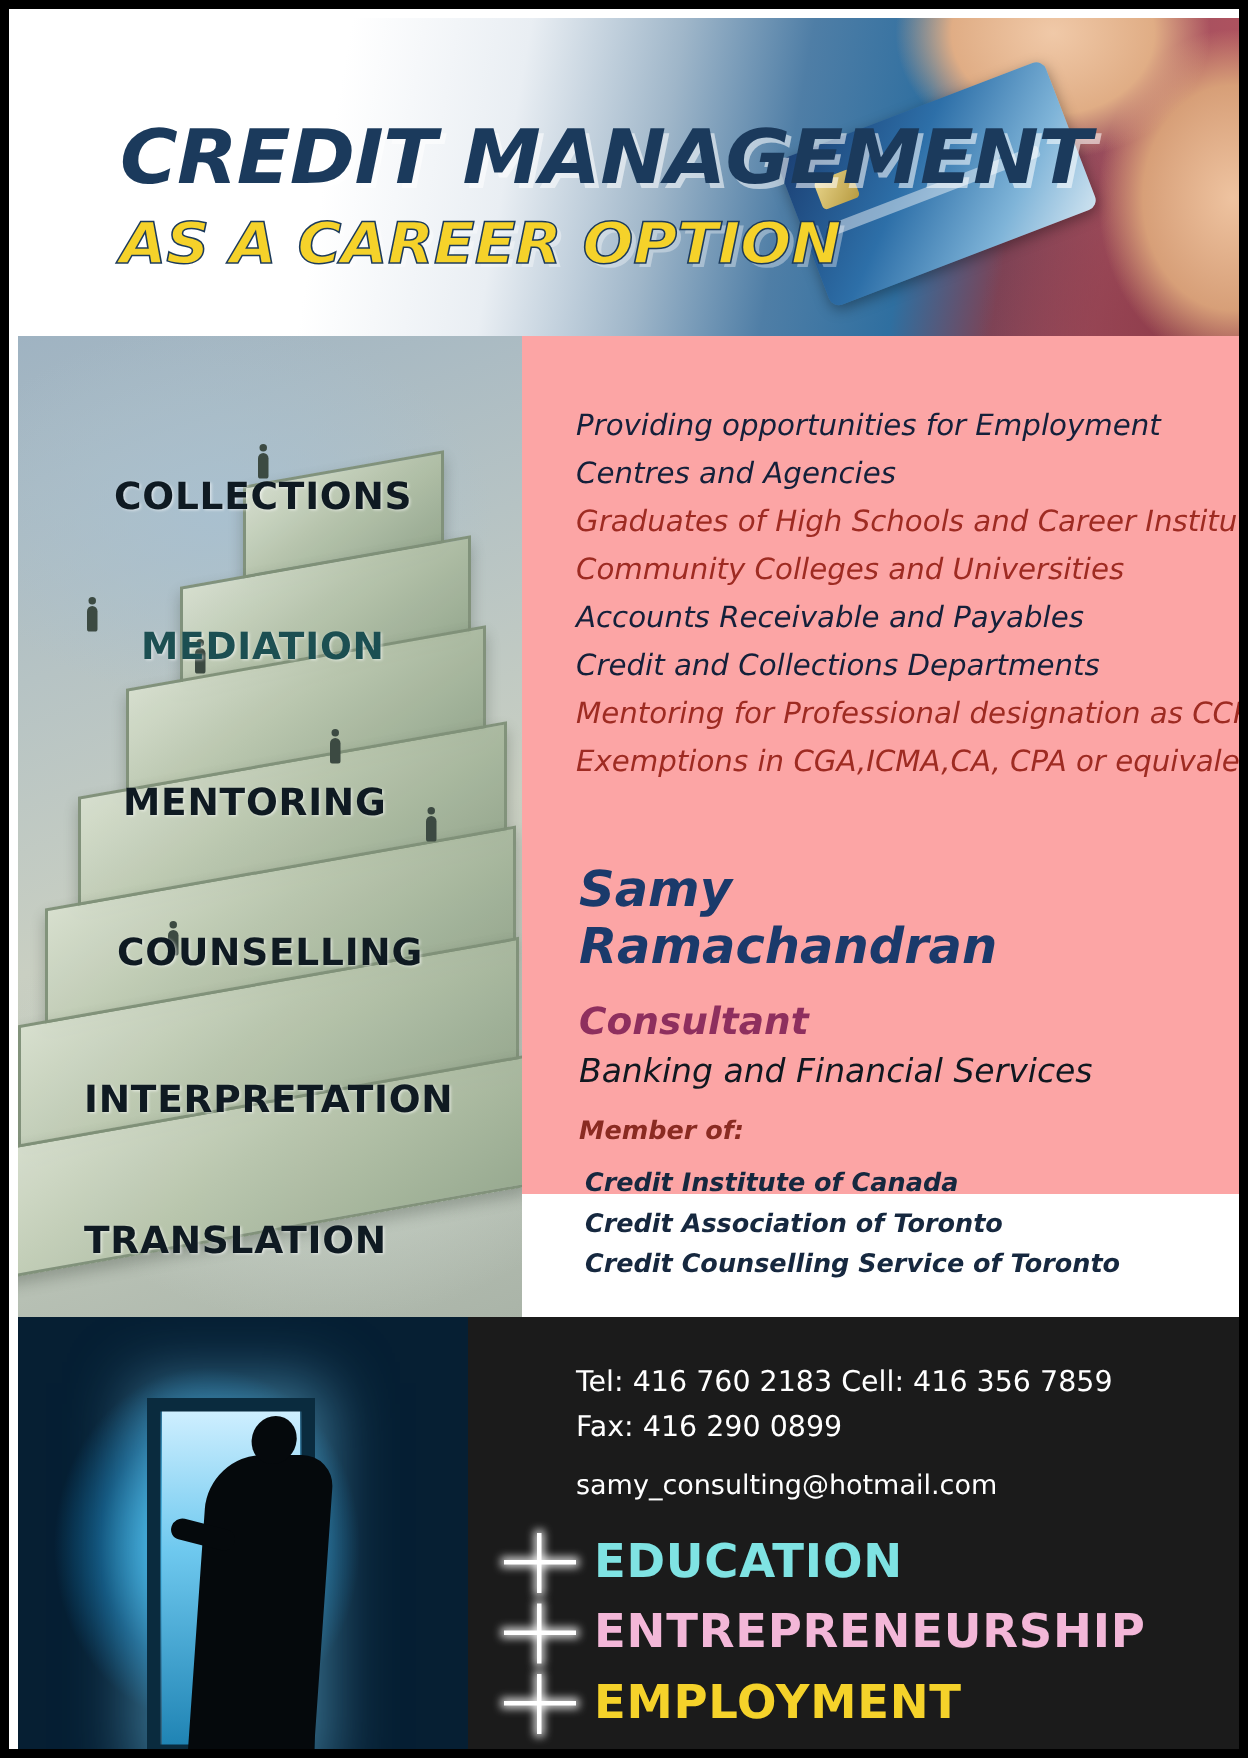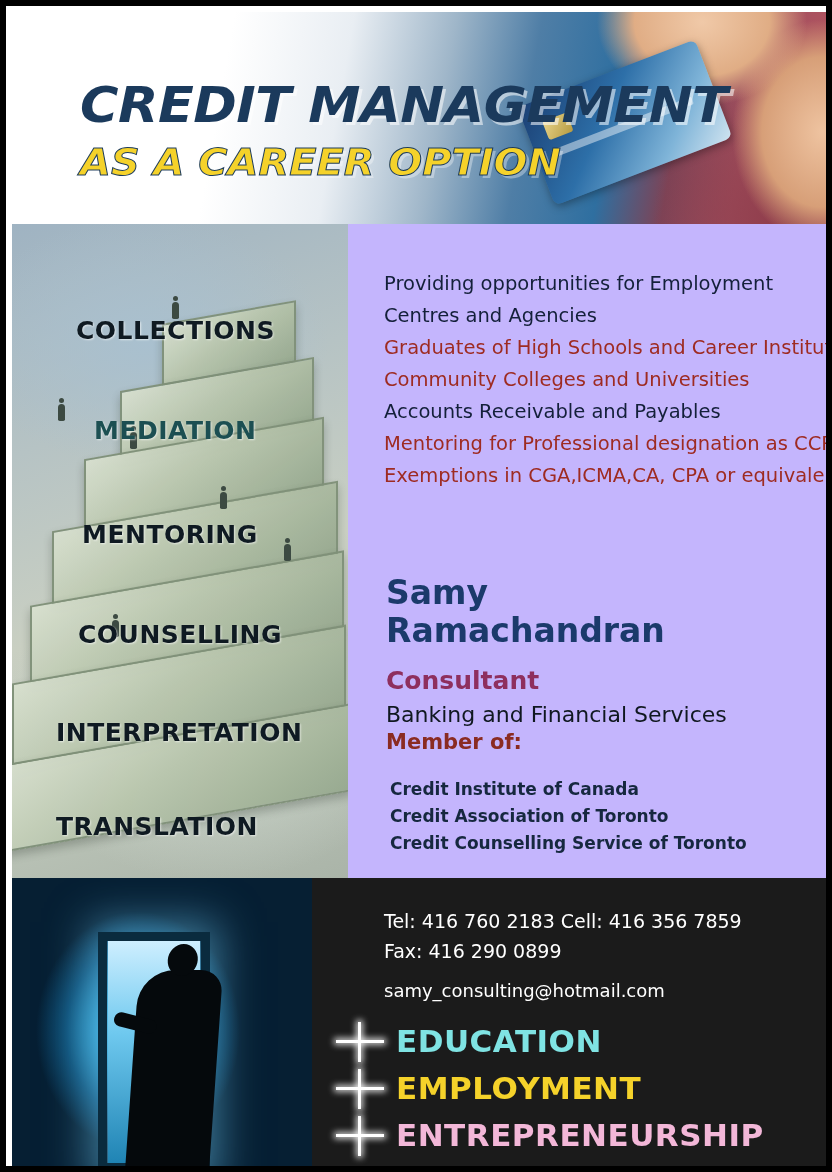--- a/index.html
+++ b/index.html
@@ -161,22 +161,23 @@
     text-shadow: 1px 1px 2px rgba(255,255,255,0.6);
     white-space: nowrap;
   }
   .left-label.teal { color: #1c4f52; }
 
   .right-panel {
     position: absolute;
     left: 336px;
     top: 0;
     width: 484px;
-    height: 654px;
-    background: #c4b5fd;
+    height: 572px;
+    background: #fca5a5;
+    font-style: italic;
   }
   .bullets {
     position: absolute;
     left: 36px;
     top: 44px;
     width: 430px;
   }
   .bullets div {
     font-family: "DejaVu Sans", sans-serif;
     font-size: 19.5px;
@@ -211,23 +212,23 @@
     left: 38px;
     top: 478px;
     font-family: "DejaVu Sans", sans-serif;
     font-size: 22px;
     color: #101820;
     text-align: right;
   }
   .member-of {
     position: absolute;
     left: 38px;
-    top: 506px;
-    font-family: "DejaVu Sans", sans-serif;
-    font-size: 21px;
+    top: 520px;
+    font-family: "DejaVu Sans", sans-serif;
+    font-size: 17px;
     font-weight: bold;
     color: #8a2b22;
   }
   .memberships {
     position: absolute;
     left: 42px;
     top: 552px;
   }
   .memberships div {
     font-family: "DejaVu Sans", sans-serif;
@@ -408,20 +409,21 @@
       <div class="left-label" style="left:44px;  top:588px;">TRANSLATION</div>
     </div>
 
     <div class="right-panel">
       <div class="bullets">
         <div>Providing opportunities for Employment</div>
         <div>Centres and Agencies</div>
         <div class="red">Graduates of High Schools and Career Institutions</div>
         <div class="red">Community Colleges and Universities</div>
         <div>Accounts Receivable and Payables</div>
+        <div>Credit and Collections Departments</div>
         <div class="red">Mentoring for Professional designation as CCP.</div>
         <div class="red">Exemptions  in CGA,ICMA,CA,  CPA  or equivalent.</div>
       </div>
 
       <div class="person-name">
         <div>Samy</div>
         <div>Ramachandran</div>
       </div>
 
       <div class="role">Consultant</div>
@@ -448,22 +450,22 @@
     </div>
     <div class="email">samy_consulting@hotmail.com</div>
 
     <div class="three-e">
       <div class="e-row">
         <span class="sparkle"></span>
         <span class="e-text" style="color:#7fe3e3;">EDUCATION</span>
       </div>
       <div class="e-row">
         <span class="sparkle"></span>
-        <span class="e-text" style="color:#f5d22a;">EMPLOYMENT</span>
+        <span class="e-text" style="color:#f3b7d8;">ENTREPRENEURSHIP</span>
       </div>
       <div class="e-row">
         <span class="sparkle"></span>
-        <span class="e-text" style="color:#f3b7d8;">ENTREPRENEURSHIP</span>
+        <span class="e-text" style="color:#f5d22a;">EMPLOYMENT</span>
       </div>
     </div>
   </div>
 
 </div>
 
 </body></html>

